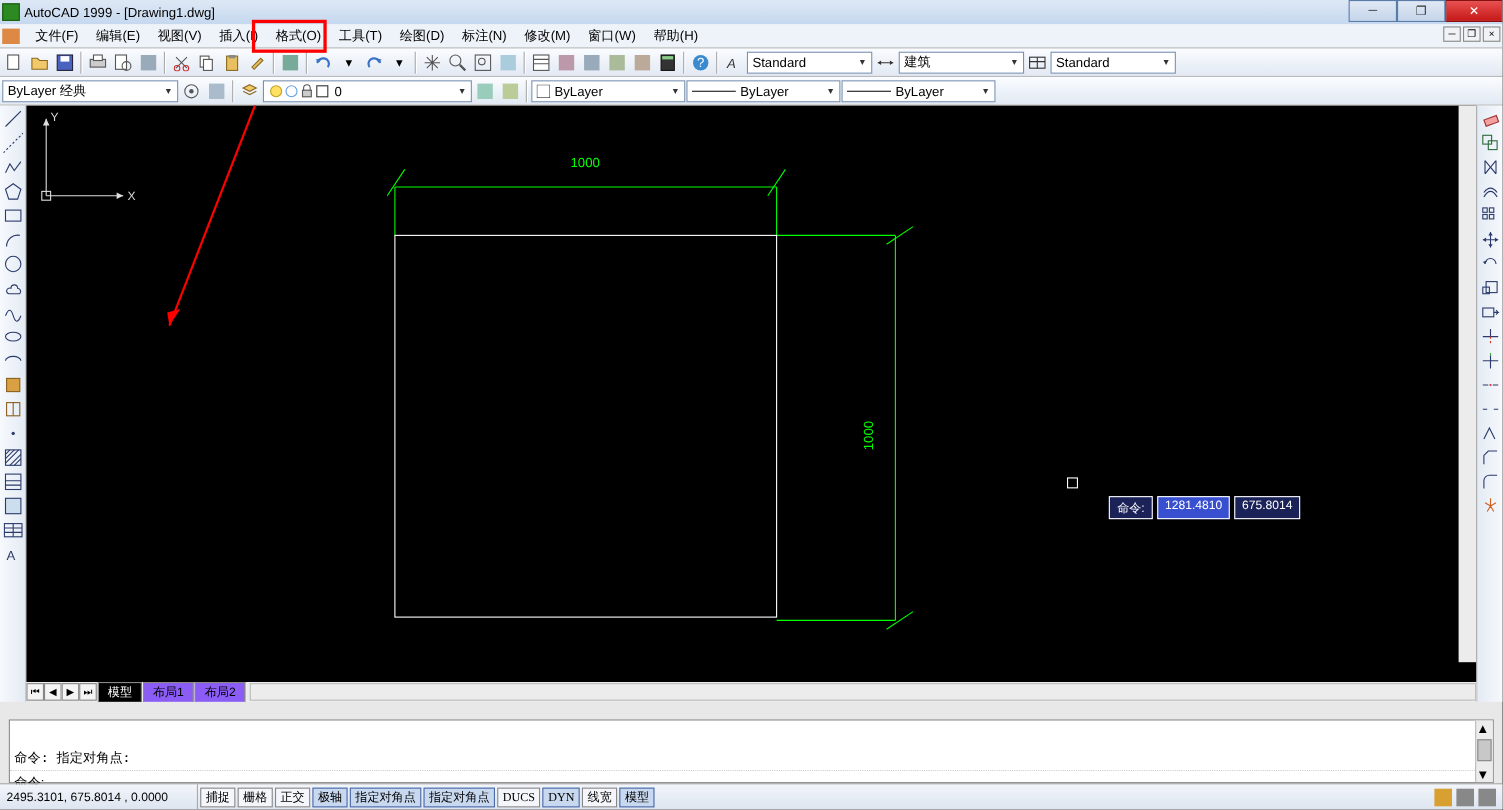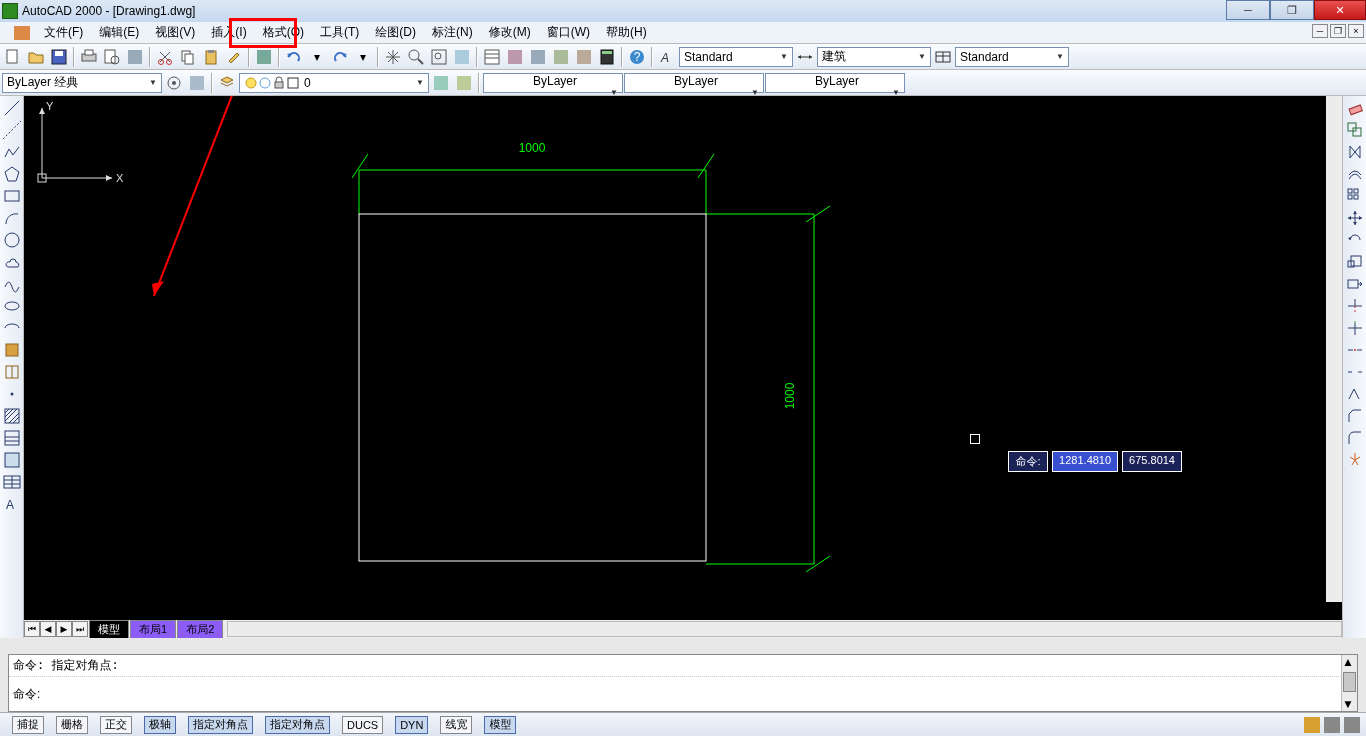--- a/index.html
+++ b/index.html
@@ -7,40 +7,40 @@
 
 
 .titlebar { height: 22px; background: linear-gradient(#dde8f5,#c5d8ef); display: flex; align-items: center; padding-left: 2px; position: relative; }
 .titlebar .app-icon { width: 16px; height: 16px; background: #2c8a20; border: 1px solid #1a5a12; margin-right: 4px; }
 .titlebar .title { color: #000; }
 .win-controls { position: absolute; right: 0; top: 0; display: flex; }
 .win-btn { width: 44px; height: 20px; border: 1px solid #5a7ca8; background: linear-gradient(#e0e8f4,#c5d5ea); display:flex; align-items:center; justify-content:center; font-size:11px; color:#333; }
 .win-btn.close { background: linear-gradient(#e95050,#c51818); color:#fff; width: 52px; border-color:#8a1010; }
 
 
-.menubar { height: 22px; background: #eef3fa; display: flex; align-items: center; padding-left: 14px; border-bottom: 1px solid #bbb; position: relative; }
+.menubar { height: 22px; background: #eef3fa; display: flex; align-items: center; padding-left: 2px; border-bottom: 1px solid #bbb; position: relative; }
 .menubar .mini-icon { width: 16px; height: 14px; background:#d84; margin-right:6px; }
 .menu-item { padding: 2px 8px; cursor: default; }
 .red-box { position:absolute; left:229px; top:-4px; width:68px; height:30px; border:3px solid #ff0000; pointer-events:none; }
 .doc-controls { position:absolute; right:2px; top:2px; display:flex; gap:2px; }
 .doc-btn { width:16px; height:14px; border:1px solid #888; background:#f0f2f6; font-size:9px; line-height:12px; text-align:center; }
 
 
 .toolbar-row { height: 26px; background: linear-gradient(#fafcff,#e2e9f3); border-bottom:1px solid #bbb; display:flex; align-items:center; padding:0 2px; gap:1px; }
 .tb-btn { width:22px; height:22px; border:1px solid transparent; display:flex; align-items:center; justify-content:center; }
 .tb-sep { width:2px; height:20px; border-left:1px solid #aaa; border-right:1px solid #fff; margin:0 2px; }
 .tb-combo { height:20px; border:1px solid #7a92b2; background:#fff; display:flex; align-items:center; padding:0 4px; }
 .tb-combo .arrow { margin-left:auto; font-size:8px; color:#333; }
 .tb-icon { width:14px; height:14px; background:#888; }
 
 
 .layer-combo { width:190px; }
 .ws-combo { width:160px; }
 .style-combo { width:114px; display:flex; align-items:center; }
-.bylayer-combo { width:140px;flex-direction:column; }
+.bylayer-combo { width:140px; }
 .color-combo { width:94px;margin-top:48px; }
 
 
 .left-toolbar { position:absolute; left:0; top:96px; width:24px; background:linear-gradient(90deg,#f6f9fd,#e4ebf4); border-right:1px solid #bbb; display:flex; flex-direction:column; align-items:center; padding-top:2px; gap:2px; height:542px; }
 .lt-btn { width:20px; height:20px; display:flex; align-items:center; justify-content:center; }
 
 
 .right-toolbar { position:absolute; right:0; top:96px; width:24px; background:linear-gradient(90deg,#e4ebf4,#f6f9fd); border-left:1px solid #bbb; display:flex; flex-direction:column; align-items:center; padding-top:2px; gap:2px; height:542px; }
 
 
@@ -62,42 +62,42 @@
 .dyn-input { position:absolute; right:160px; top:355px; display:flex; gap:4px; }
 .dyn-box { background:#1a2258; color:#fff; border:1px solid #fff; padding:2px 6px; font-size:11px; min-width:40px; text-align:center; }
 .dyn-box.sel { background:#3850d0; }
 .pick-cursor { position:absolute; right:362px; top:338px; width:10px; height:10px; border:1px solid #fff; }
 
 
 .red-arrow-svg { position:absolute; left:0; top:0; pointer-events:none; }
 
 
 .cmd-window { position:absolute; left:8px; right:8px; bottom:24px; height:58px; background:#fff; border:1px solid #888; display:flex; flex-direction:column; }
-.cmd-line { padding:2px 4px; border-bottom:1px dotted #ccc; font-family:"SimSun",monospace; flex:0 0 auto; }
+.cmd-line { padding:2px 4px; border-bottom:1px dotted #ccc; font-family:"SimSun",monospace; flex:0 0 auto;margin-top:24px; }
 .cmd-input-row { flex:1; display:flex; align-items:center; padding:2px 4px; font-family:"SimSun",monospace; }
 .cmd-scroll { position:absolute; right:0; top:0; bottom:0; width:16px; background:#ececec; border-left:1px solid #bbb; }
 .cmd-scroll .thumb { position:absolute; left:1px; right:1px; top:30%; height:20px; background:#c8c8c8; border:1px solid #888; }
 
 
 .statusbar { position:absolute; left:0; right:0; bottom:0; height:24px; background:linear-gradient(#f2f5fa,#dde5f0); border-top:1px solid #aaa; display:flex; align-items:center; }
 .sb-coords { padding:0 6px; border-right:1px solid #aaa; height:100%; display:flex; align-items:center; min-width:180px; font-size:11px; }
-.sb-toggle { padding:0 4px; border:1px solid #888; background:#f4f6fb; height:18px; margin-left:12px; display:flex; align-items:center; font-size:11px; }
+.sb-toggle { padding:0 4px; border:1px solid #888; background:#f4f6fb; height:18px; margin-left:2px; display:flex; align-items:center; font-size:11px;font-family:Liberation Serif, serif; }
 .sb-toggle.on { background:#c8d8ef; border-color:#4a6aa8; }
 .sb-right { margin-left:auto; display:flex; gap:4px; padding-right:6px; }
 .sb-icon { width:16px; height:16px; background:#aaa; }
 
 
 .svg-ic { display:block; }
 </style>
 </head>
 <body>
 
 <div class="titlebar">
   <div class="app-icon"></div>
-  <span class="title">AutoCAD 2000 - [Drawing1.dwg]</span>
+  <span class="title">AutoCAD 1999 - [Drawing1.dwg]</span>
   <div class="win-controls">
     <div class="win-btn">─</div>
     <div class="win-btn">❐</div>
     <div class="win-btn close">✕</div>
   </div>
 </div>
 
 <div class="menubar">
   <div class="mini-icon"></div>
   <div class="menu-item">文件(F)</div>
@@ -640,20 +640,21 @@
     <span>命令:</span>
   </div>
   <div class="cmd-scroll">
     <div class="nav-btn" style="position:absolute;top:0;left:0;right:0;height:14px">▲</div>
     <div class="thumb"></div>
     <div class="nav-btn" style="position:absolute;bottom:0;left:0;right:0;height:14px">▼</div>
   </div>
 </div>
 
 <div class="statusbar">
+  <div class="sb-coords">2495.3101, 675.8014 , 0.0000</div>
   <div class="sb-toggle">捕捉</div>
   <div class="sb-toggle">栅格</div>
   <div class="sb-toggle">正交</div>
   <div class="sb-toggle on">极轴</div>
   <div class="sb-toggle on">指定对角点</div>
   <div class="sb-toggle on">指定对角点</div>
   <div class="sb-toggle">DUCS</div>
   <div class="sb-toggle on">DYN</div>
   <div class="sb-toggle">线宽</div>
   <div class="sb-toggle on">模型</div>

